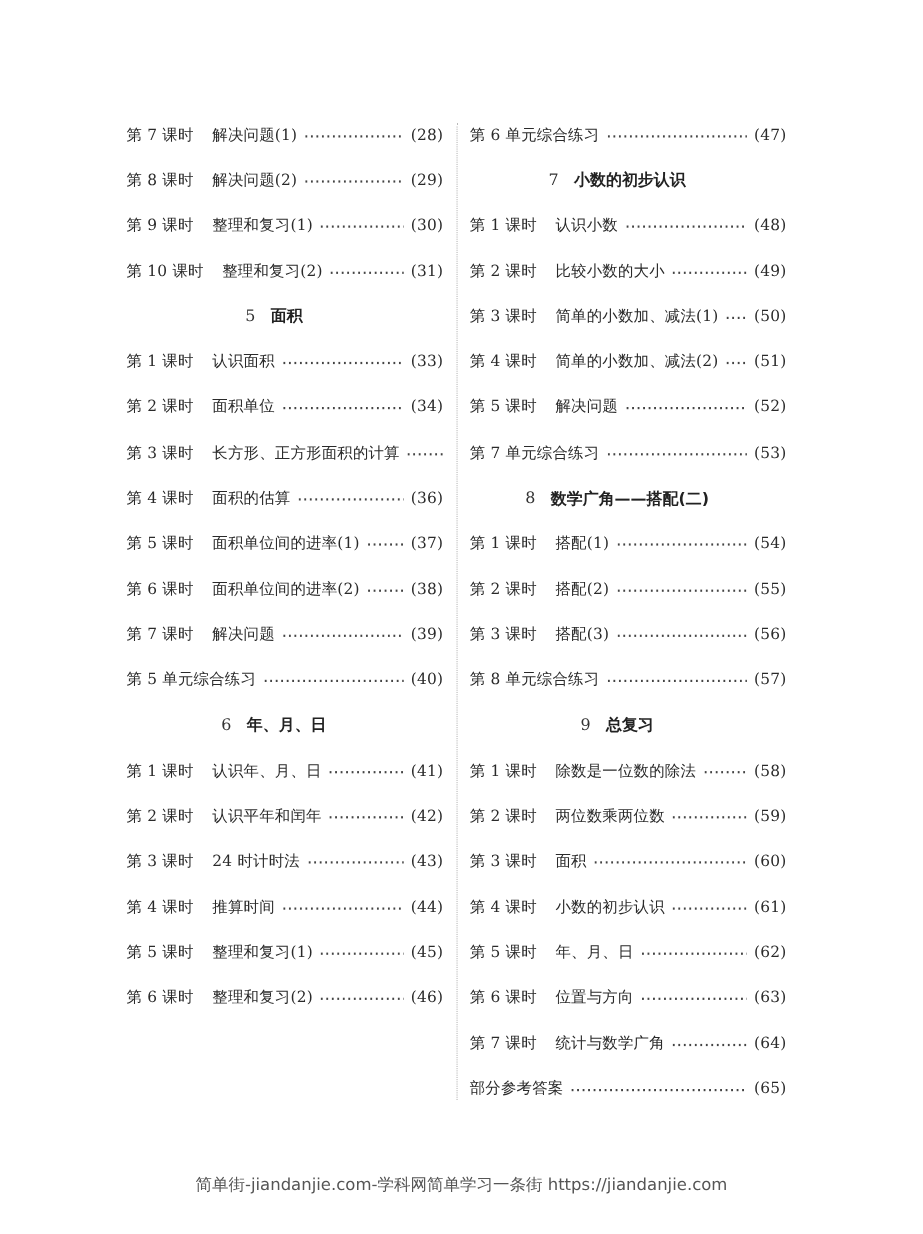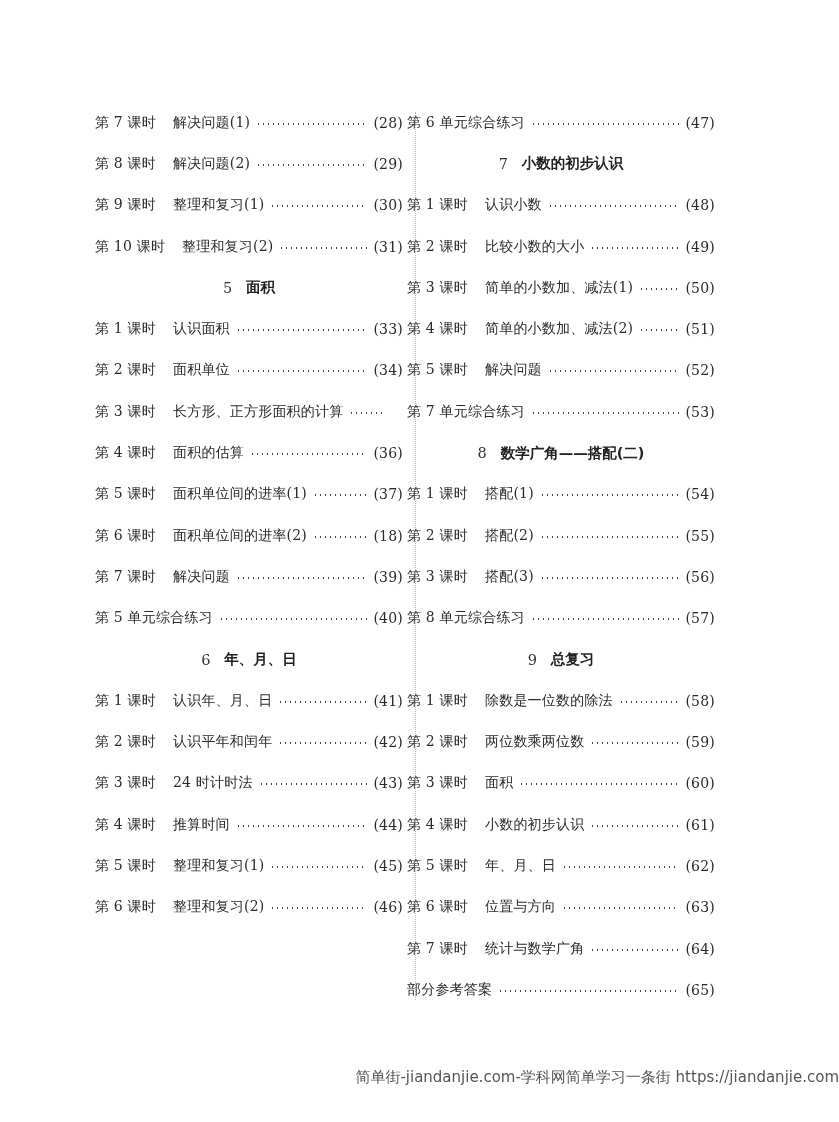--- a/index.html
+++ b/index.html
@@ -10,41 +10,41 @@
     }
     .col { position: absolute; top: 102px; width: 308px; }
     .col.left { left: 95px; }
     .col.right { left: 407px; }
     .divider {
       position: absolute; left: 415px; top: 112px; height: 888px; width: 0;
       border-left: 1px dotted #b8b8b8;
     }
     .row {
       height: 41.3px; display: flex; align-items: center; font-size: 14px;
-      white-space: nowrap; letter-spacing: 0.2px;
+      white-space: nowrap; letter-spacing: 0.2px; margin-left: 20px;
     }
     .row .lesson { width: 78px; flex: 0 0 auto; }
     .row .lesson.wide { width: 87px; }
     .row .title { flex: 0 0 auto; }
     .row .dots {
       flex: 1 1 auto; margin: 0 6px; height: 2px; align-self: center;
       background-image: radial-gradient(circle, #444 0.9px, transparent 1.1px);
       background-size: 5px 2px; background-repeat: repeat-x; margin-top: 2px;
     }
     .row .page { flex: 0 0 auto; }
     .row.cont { padding-left: 30px; }
     .row.cont .dots { margin-left: 0; }
     .heading {
       height: 41.3px; display: flex; align-items: center; justify-content: center;
       font-size: 14.5px;
     }
     .heading .num { font-weight: normal; margin-right: 14px; color: #333; }
     .heading .name { font-family: "DejaVu Sans", "Liberation Sans", sans-serif; font-weight: bold; color: #222; }
     .footer {
-      position: absolute; top: 1068px; left: 0; width: 839px; text-align: right;
+      position: absolute; top: 1068px; left: 0; width: 839px; text-align: center;
       font-family: "DejaVu Sans", "Liberation Sans", sans-serif; font-size: 15px; color: #555;
     }
   </style>
 </head>
 <body>
 
 <div class="col left" id="col-left">
     <div class="row">
       <span class="lesson">第 7 课时</span>
       <span class="title">解决问题(1)</span>
@@ -99,21 +99,21 @@
     <div class="row">
       <span class="lesson">第 5 课时</span>
       <span class="title">面积单位间的进率(1)</span>
       <span class="dots"></span>
       <span class="page">(37)</span>
     </div>
     <div class="row">
       <span class="lesson">第 6 课时</span>
       <span class="title">面积单位间的进率(2)</span>
       <span class="dots"></span>
-      <span class="page">(18)</span>
+      <span class="page">(38)</span>
     </div>
     <div class="row">
       <span class="lesson">第 7 课时</span>
       <span class="title">解决问题</span>
       <span class="dots"></span>
       <span class="page">(39)</span>
     </div>
     <div class="row">
       <span class="title">第 5 单元综合练习</span>
       <span class="dots"></span>

